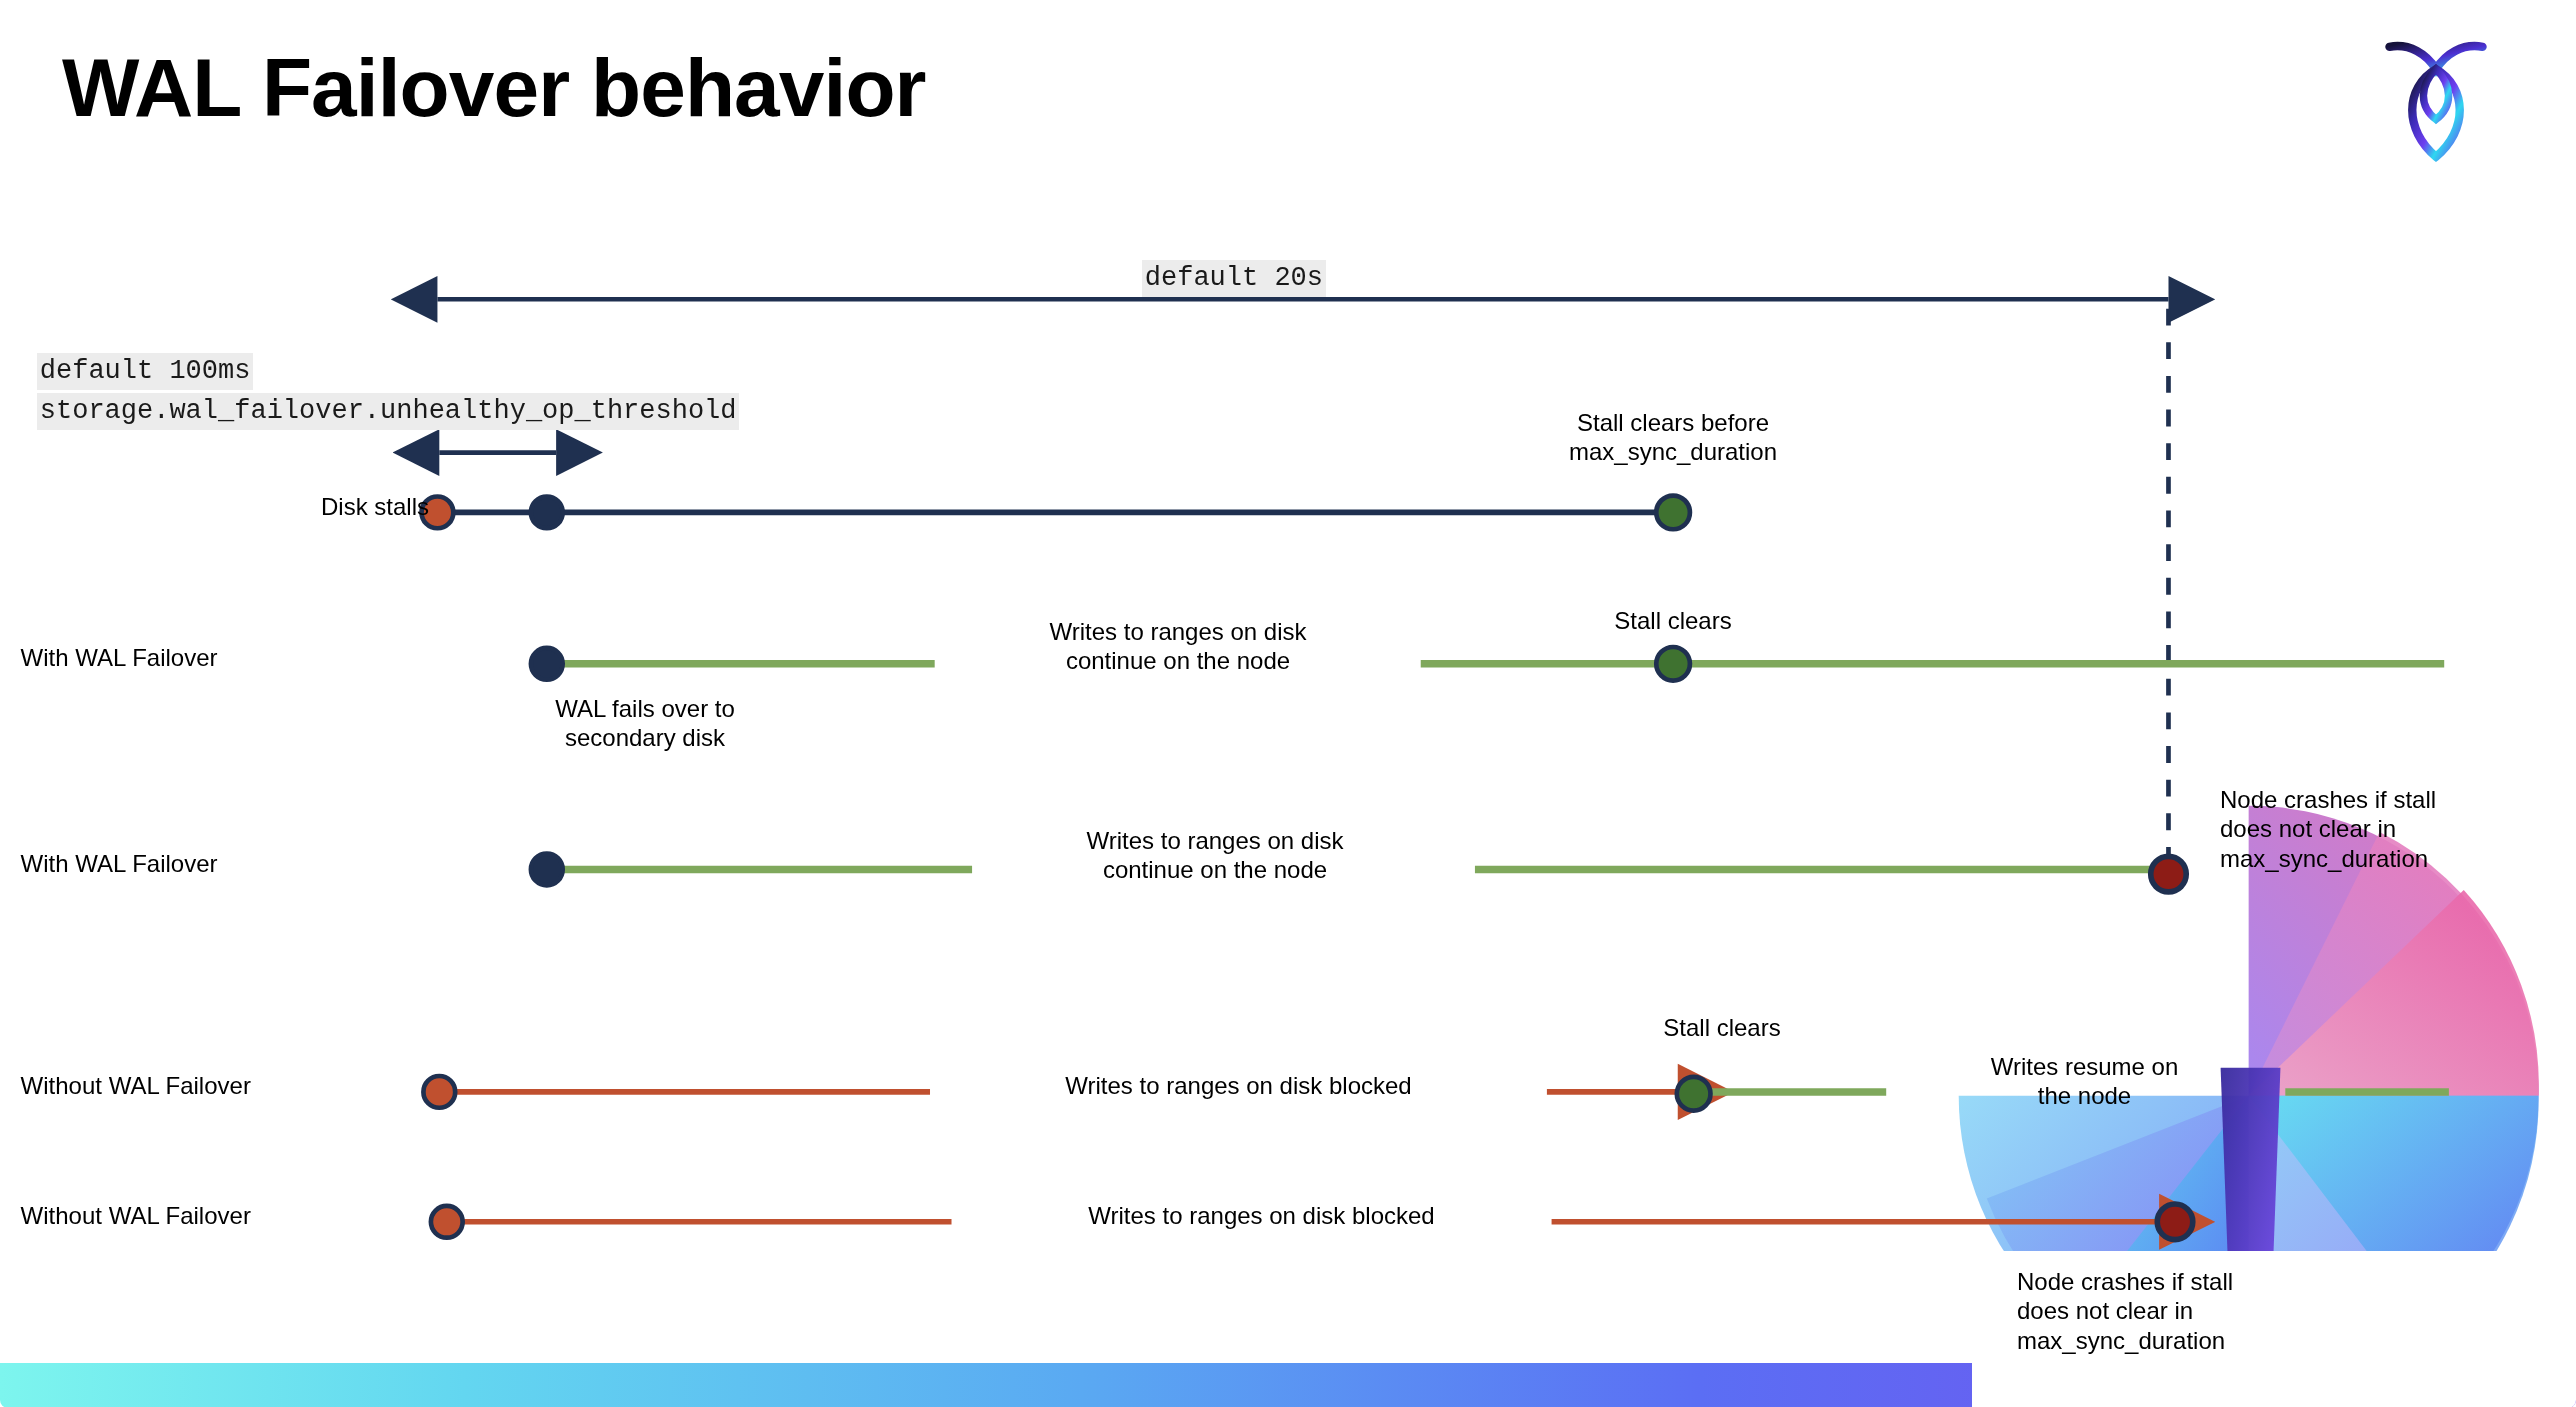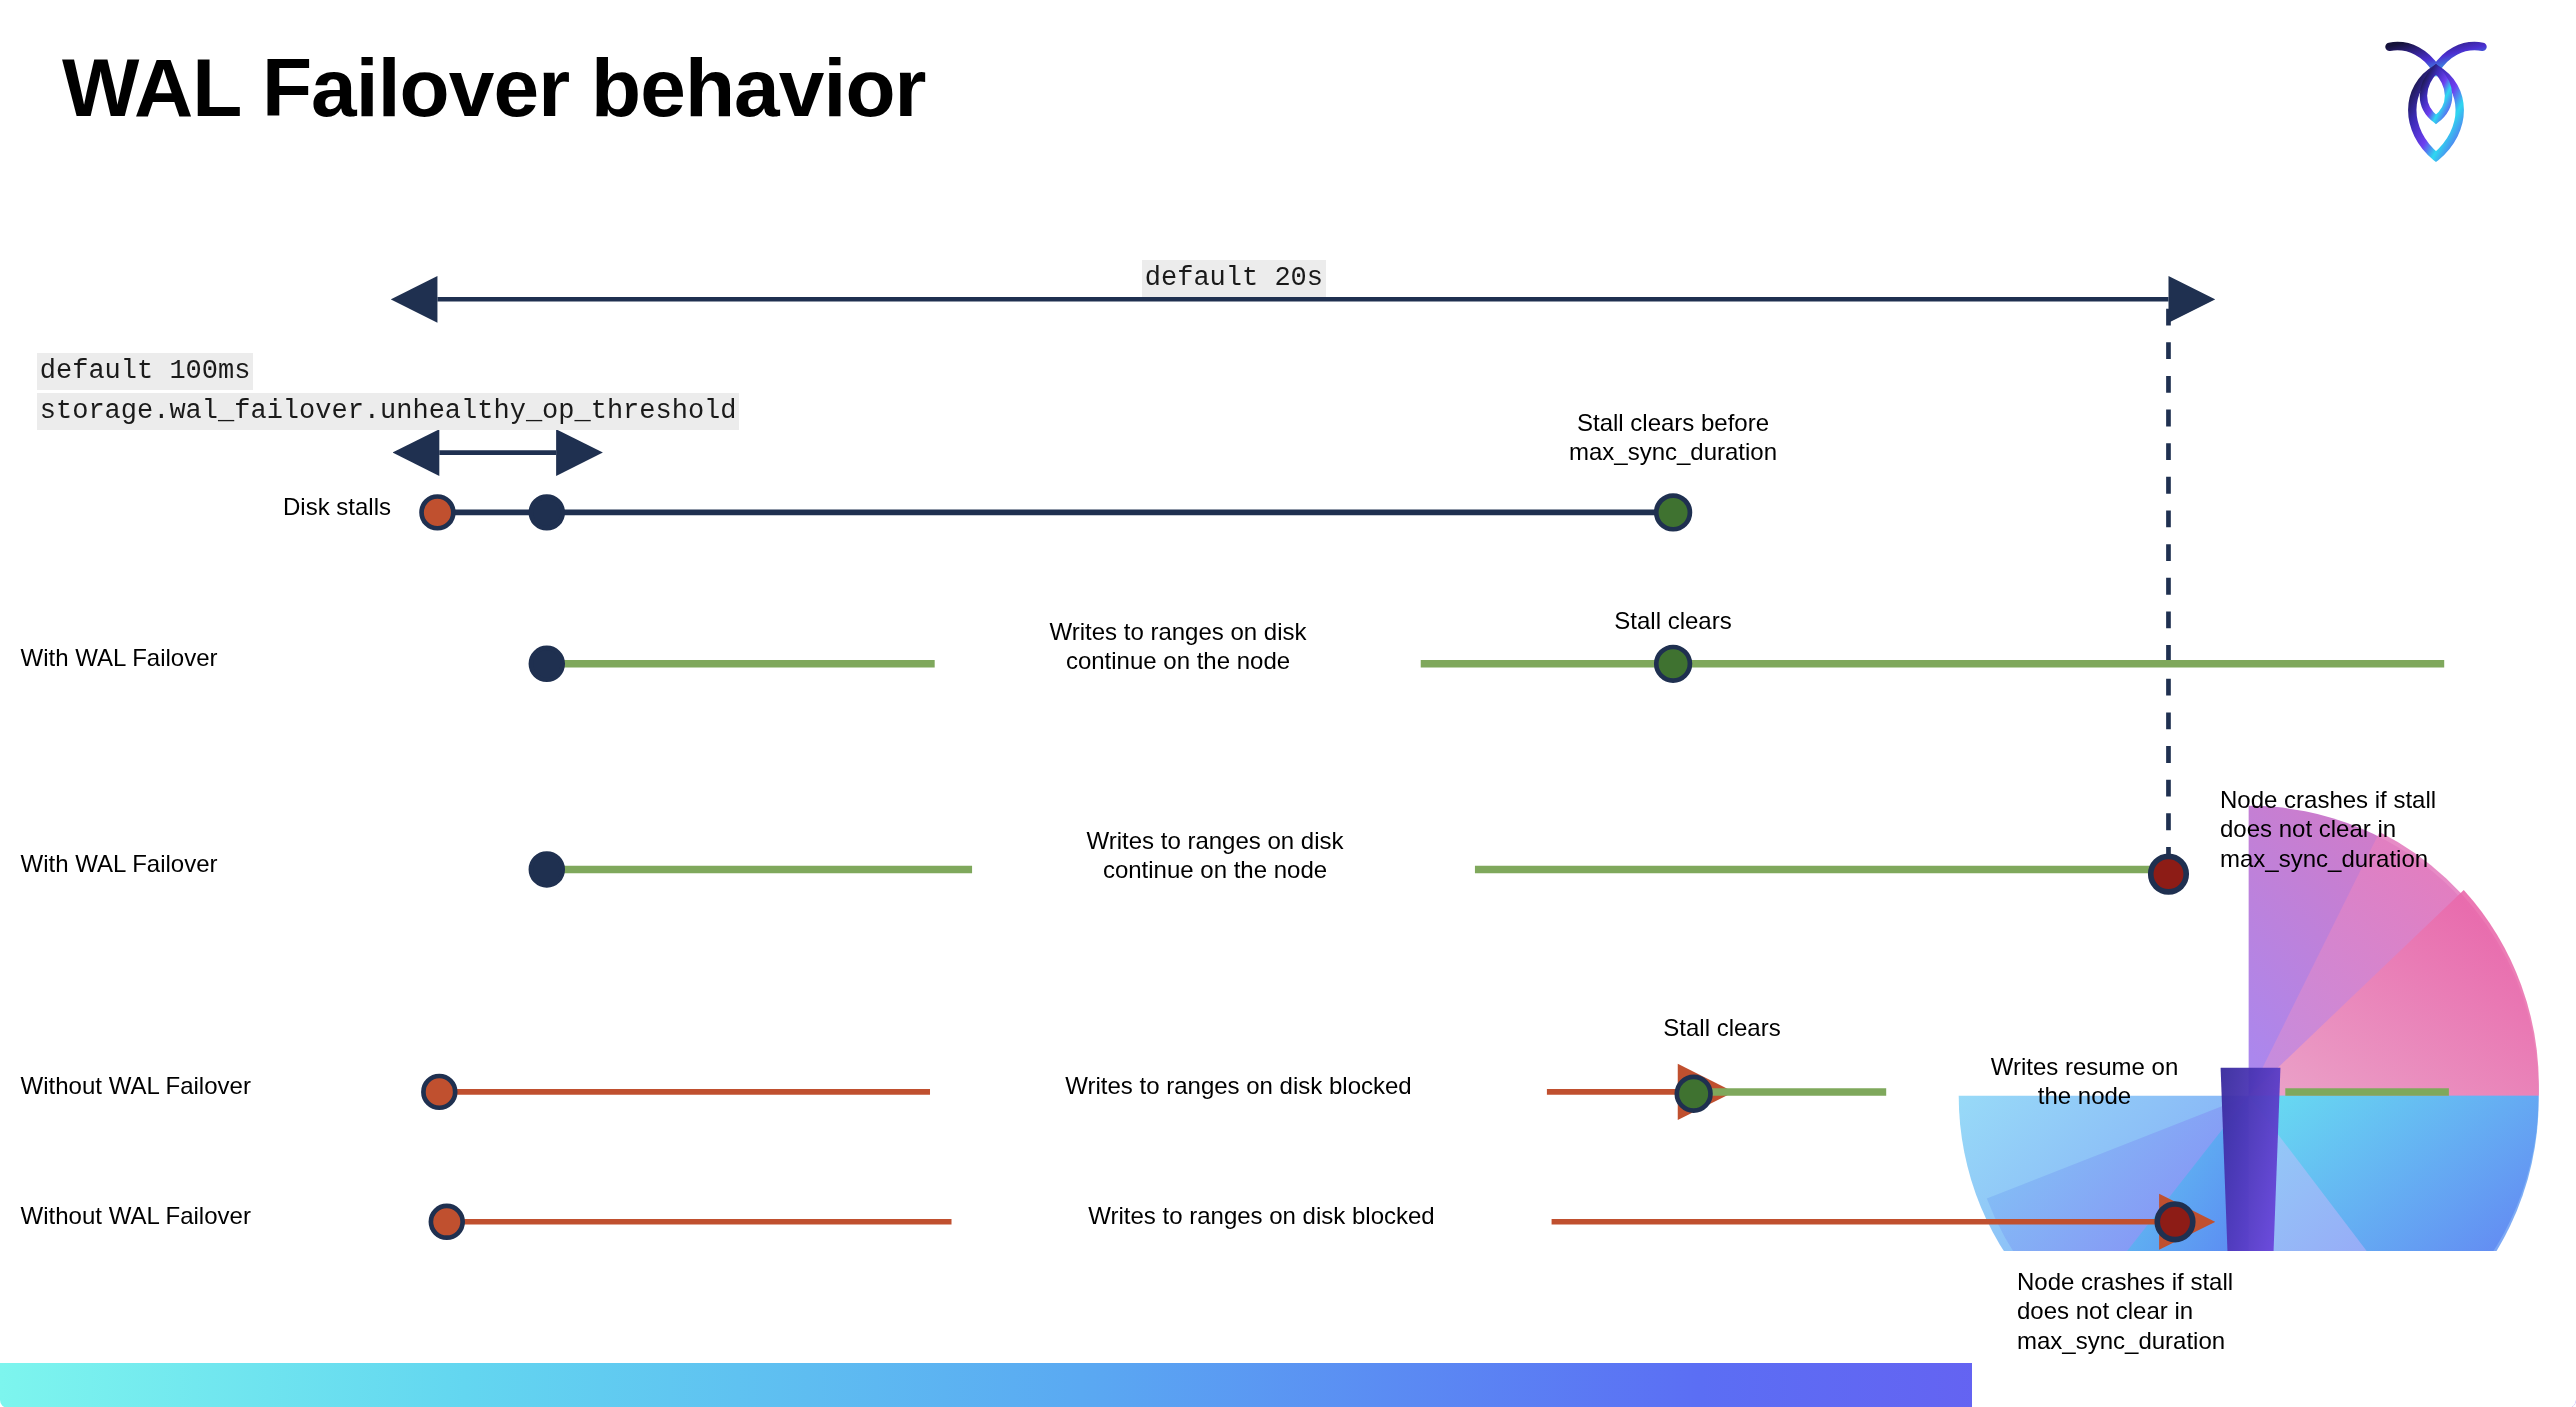--- a/index.html
+++ b/index.html
@@ -42,21 +42,21 @@
   }
 
   
   .lbl{
     position:absolute;color:#000;
     font-size:24px;line-height:1.22;
     white-space:pre-line;
   }
   .lbl.c{text-align:center;}
   .lbl.l{text-align:left;}
-  .lbl.r{text-align:right;}
+  .lbl.r{text-align:right;margin-left:38px;}
 
   
   .vec{position:absolute;left:0;top:0;width:2576px;height:1408px;}
 
   
   .maskbox{
     position:absolute;left:1972px;top:1251px;width:604px;height:157px;
     background:#ffffff;
   }
 </style>
@@ -207,20 +207,22 @@
   <div class="code" style="left:1142px;top:260px;text-align:center;">default 20s</div>
 
   <div class="code" style="left:37px;top:353px;">default 100ms</div>
   <div class="code" style="left:37px;top:393px;">storage.wal_failover.unhealthy_op_threshold</div>
 
   <div class="lbl r" style="left:0px;top:492px;width:391px;">Disk stalls</div>
   <div class="lbl c" style="left:1458px;top:408px;width:430px;">Stall clears before
 max_sync_duration</div>
 
   <div class="lbl l" style="left:20.6px;top:643px;width:393px;">With WAL Failover</div>
+  <div class="lbl c" style="left:458px;top:694px;width:374px;">WAL fails over to
+secondary disk</div>
   <div class="lbl c" style="left:935px;top:617px;width:486px;">Writes to ranges on disk
 continue on the node</div>
   <div class="lbl c" style="left:1514px;top:606px;width:318px;">Stall clears</div>
 
   <div class="lbl l" style="left:20.6px;top:849px;width:393px;">With WAL Failover</div>
   <div class="lbl c" style="left:972px;top:826px;width:486px;">Writes to ranges on disk
 continue on the node</div>
   <div class="lbl l" style="left:2220px;top:785px;width:355px;">Node crashes if stall
 does not clear in
 max_sync_duration</div>

